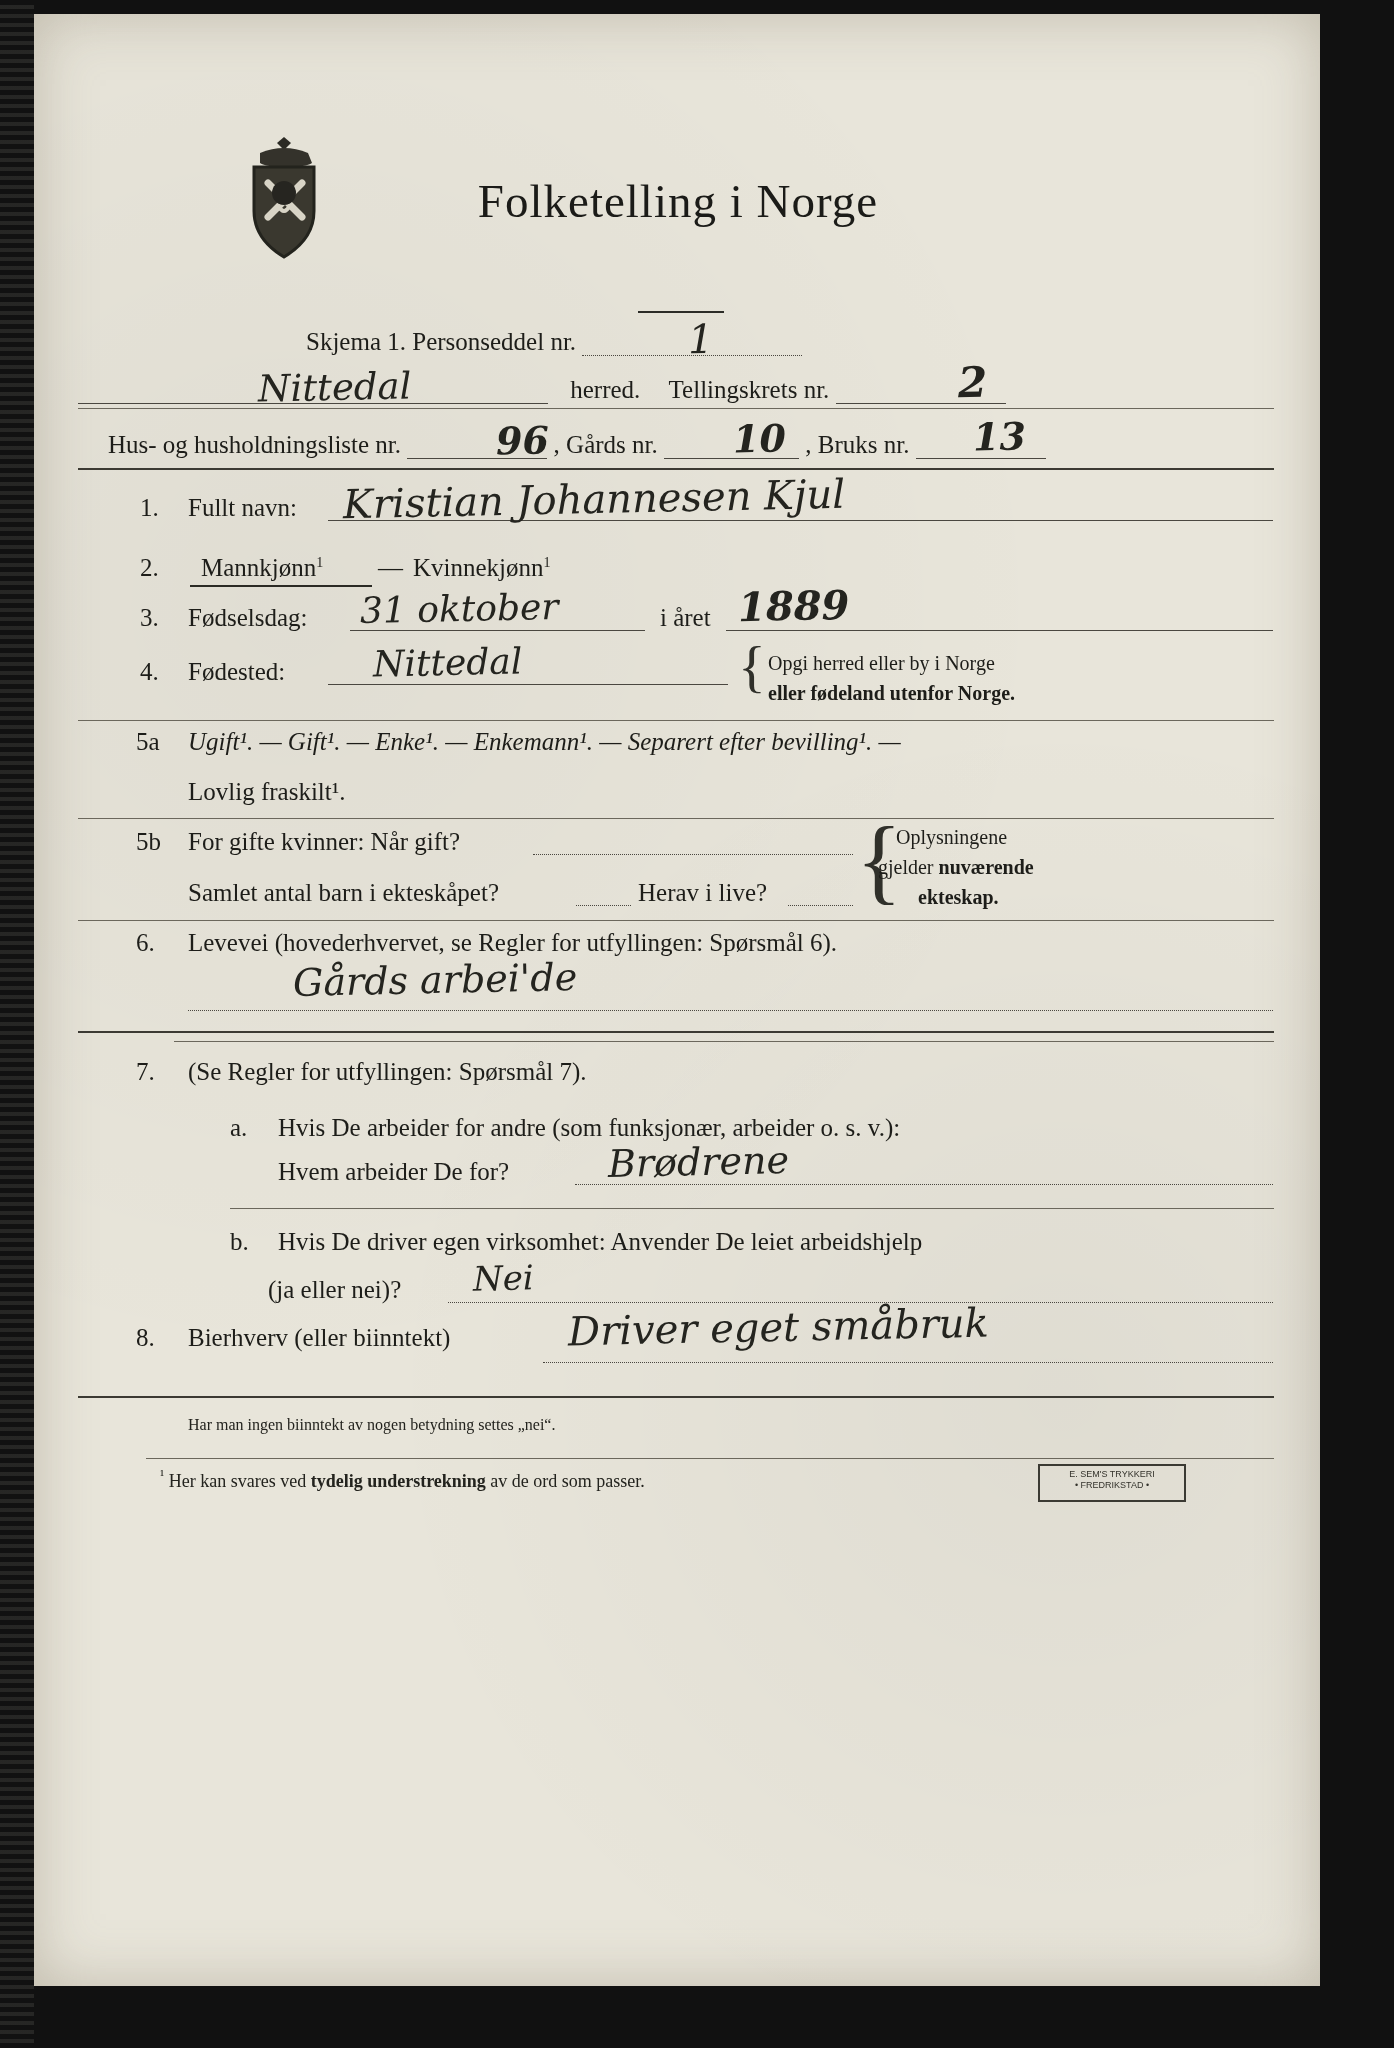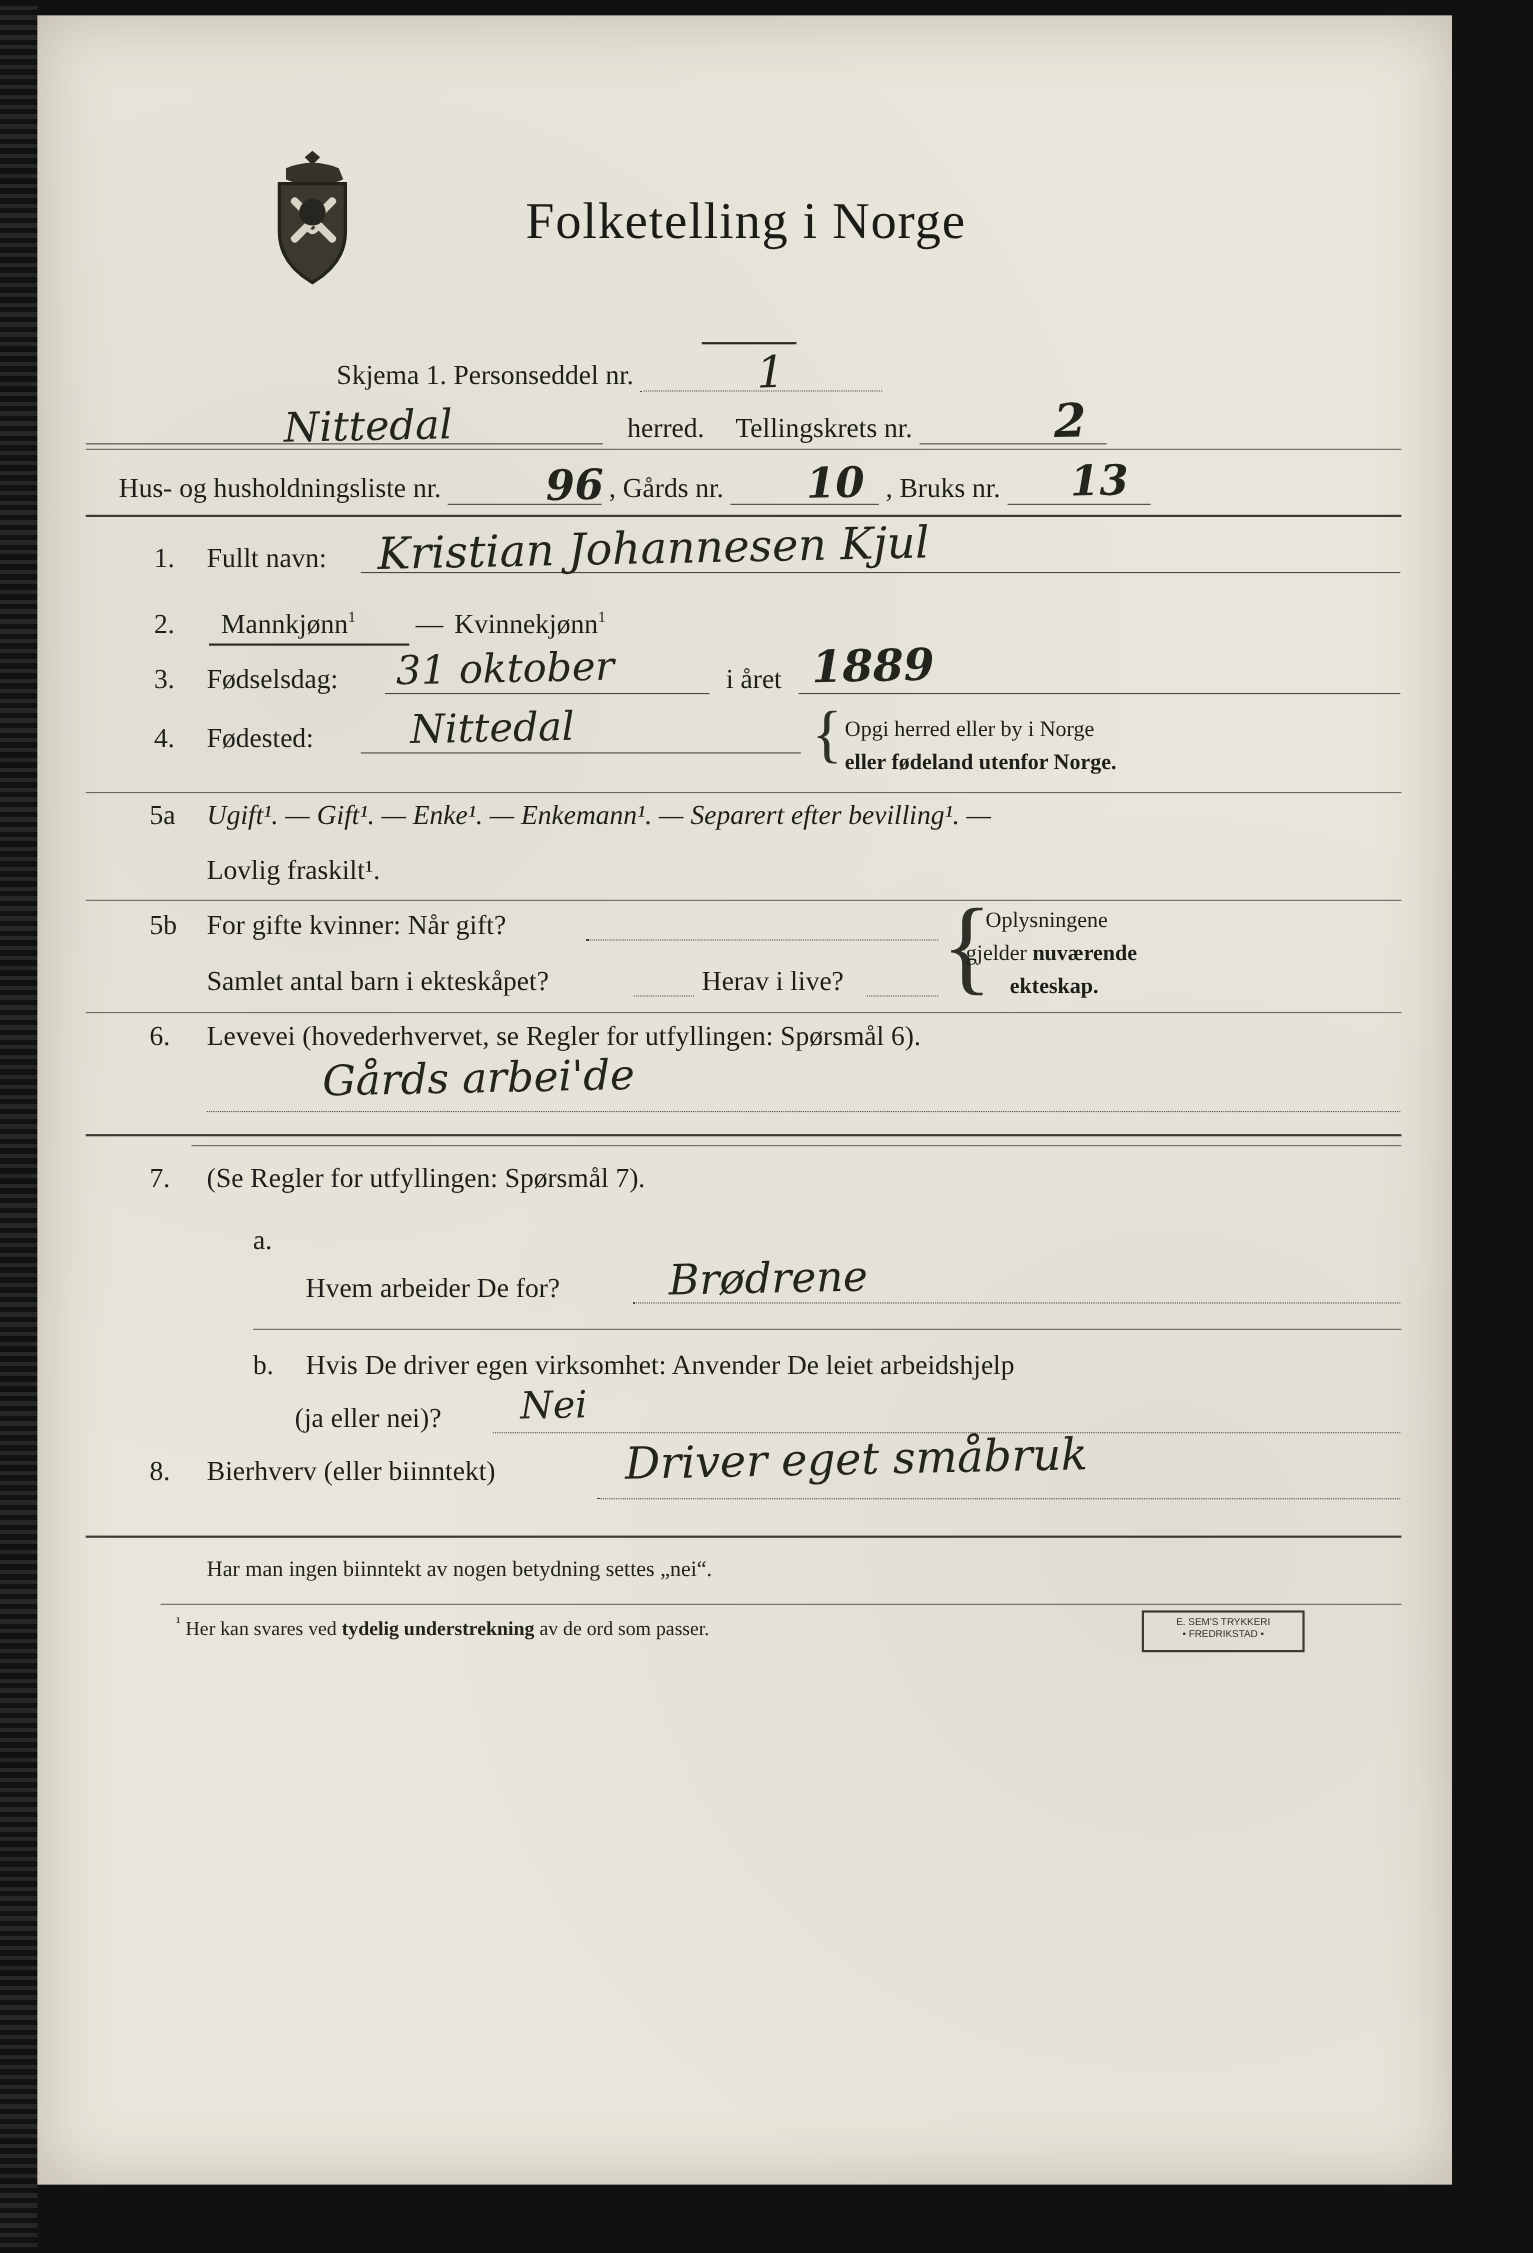--- a/index.html
+++ b/index.html
@@ -202,40 +202,41 @@
       <div class="dotline" style="position:absolute;left:110px;top:948px;width:1085px;"></div>
       <div class="hand" style="left:215px;top:922px;font-size:38px;">Gårds arbei'de</div>
 
       <div class="hr" style="left:0px;top:995px;width:1196px;"></div>
       <div class="hrthin" style="left:96px;top:1005px;width:1100px;"></div>
 
       <div class="qnum" style="left:58px;top:1022px;">7.</div>
       <div class="q" style="left:110px;top:1022px;">(Se Regler for utfyllingen:  Spørsmål 7).</div>
 
       <div class="q" style="left:152px;top:1078px;">a.</div>
+      <div class="q" style="left:200px;top:1078px;">Hvis De arbeider for andre (som funksjonær, arbeider o. s. v.):</div>
       <div class="q" style="left:200px;top:1122px;">Hvem arbeider De for?</div>
       <div class="dotline" style="position:absolute;left:497px;top:1122px;width:698px;"></div>
       <div class="hand" style="left:530px;top:1104px;font-size:38px;">Brødrene</div>
 
       <div class="hrthin" style="left:152px;top:1172px;width:1044px;"></div>
 
       <div class="q" style="left:152px;top:1192px;">b.</div>
       <div class="q" style="left:200px;top:1192px;">Hvis De driver egen virksomhet:  Anvender De leiet arbeidshjelp</div>
       <div class="q" style="left:190px;top:1240px;">(ja eller nei)?</div>
       <div class="dotline" style="position:absolute;left:370px;top:1240px;width:825px;"></div>
       <div class="hand" style="left:395px;top:1222px;font-size:34px;">Nei</div>
 
       <div class="qnum" style="left:58px;top:1288px;">8.</div>
       <div class="q" style="left:110px;top:1288px;">Bierhverv (eller biinntekt)</div>
       <div class="dotline" style="position:absolute;left:465px;top:1300px;width:730px;"></div>
       <div class="hand" style="left:490px;top:1268px;font-size:40px;">Driver eget småbruk</div>
 
       <div class="hr" style="left:0px;top:1360px;width:1196px;"></div>
 
-      <div class="footnote" style="left:110px;top:1380px;font-size:20px;text-align:center;">Har man ingen biinntekt av nogen betydning settes „nei“.</div>
+      <div class="footnote" style="left:110px;top:1380px;font-size:16px;text-align:center;">Har man ingen biinntekt av nogen betydning settes „nei“.</div>
       <div class="hrthin" style="left:68px;top:1422px;width:1128px;"></div>
       <div class="footnote" style="left:82px;top:1432px;">
         <span class="sup">¹</span>
         <span>Her kan svares ved </span><span class="bold">tydelig understrekning</span><span> av de ord som passer.</span>
       </div>
 
       <div class="stamp" style="left:960px;top:1428px;">
         <div>E. SEM'S TRYKKERI</div>
         <div>• FREDRIKSTAD •</div>
       </div>

